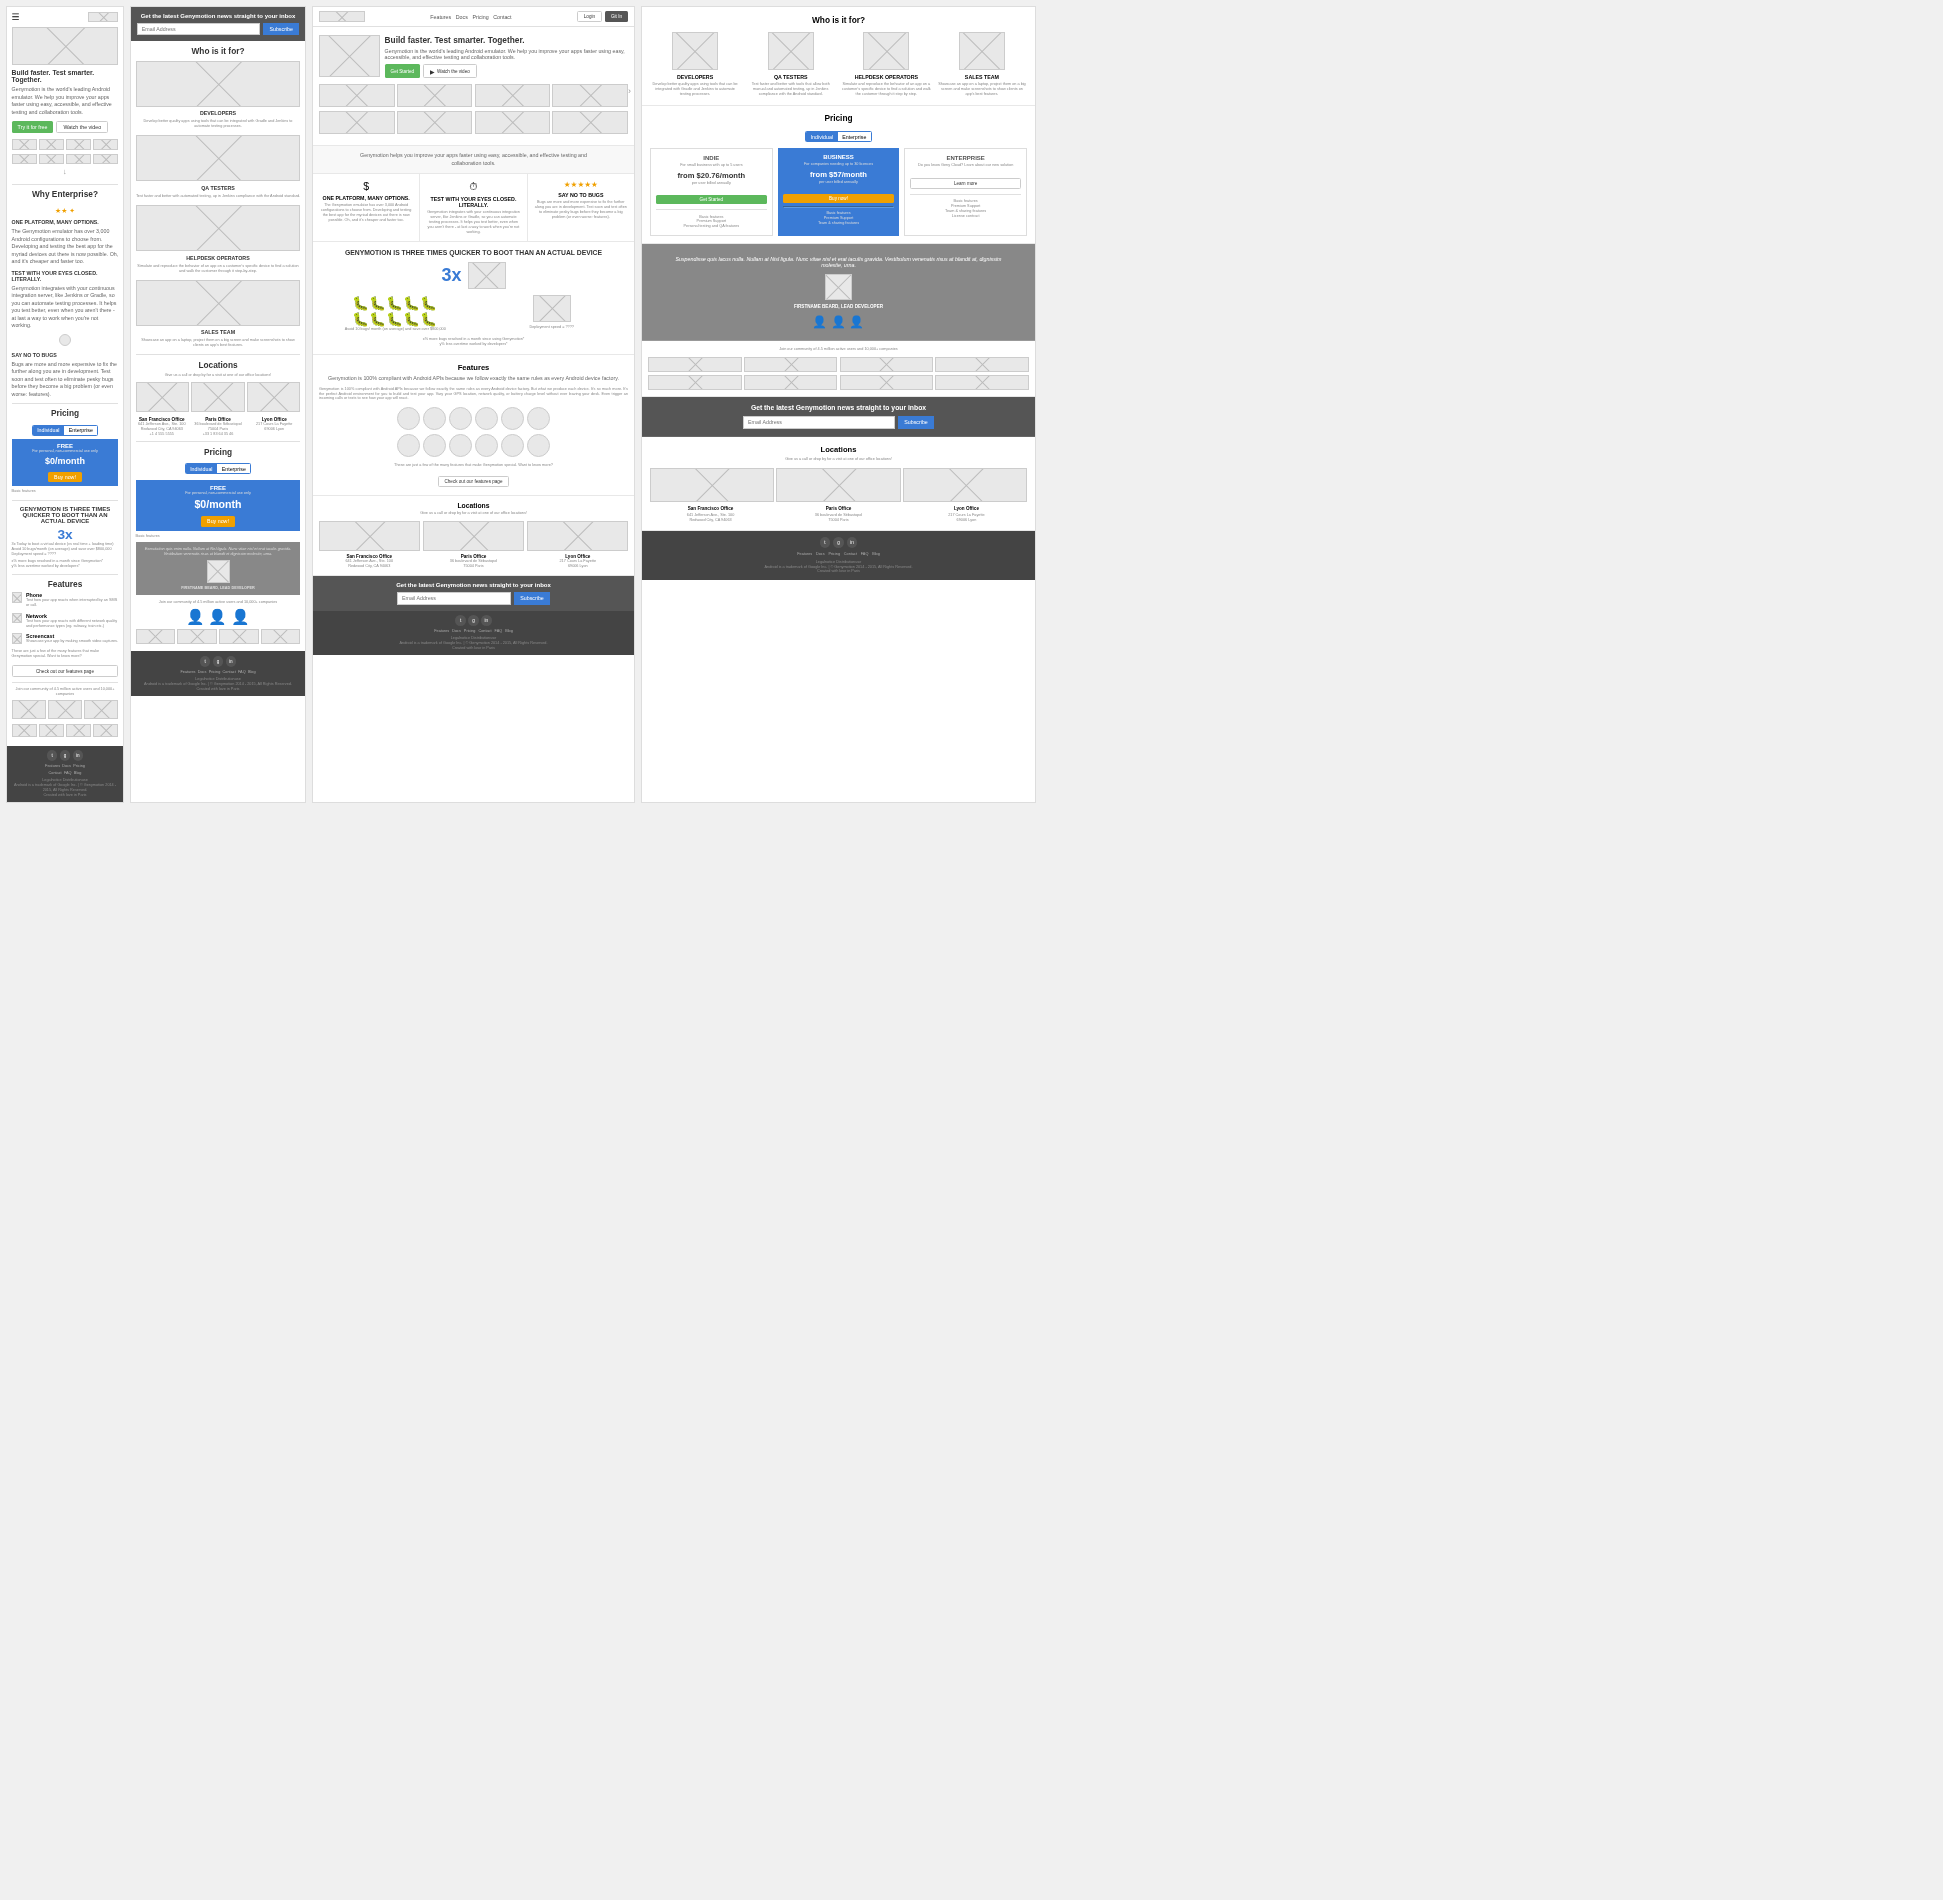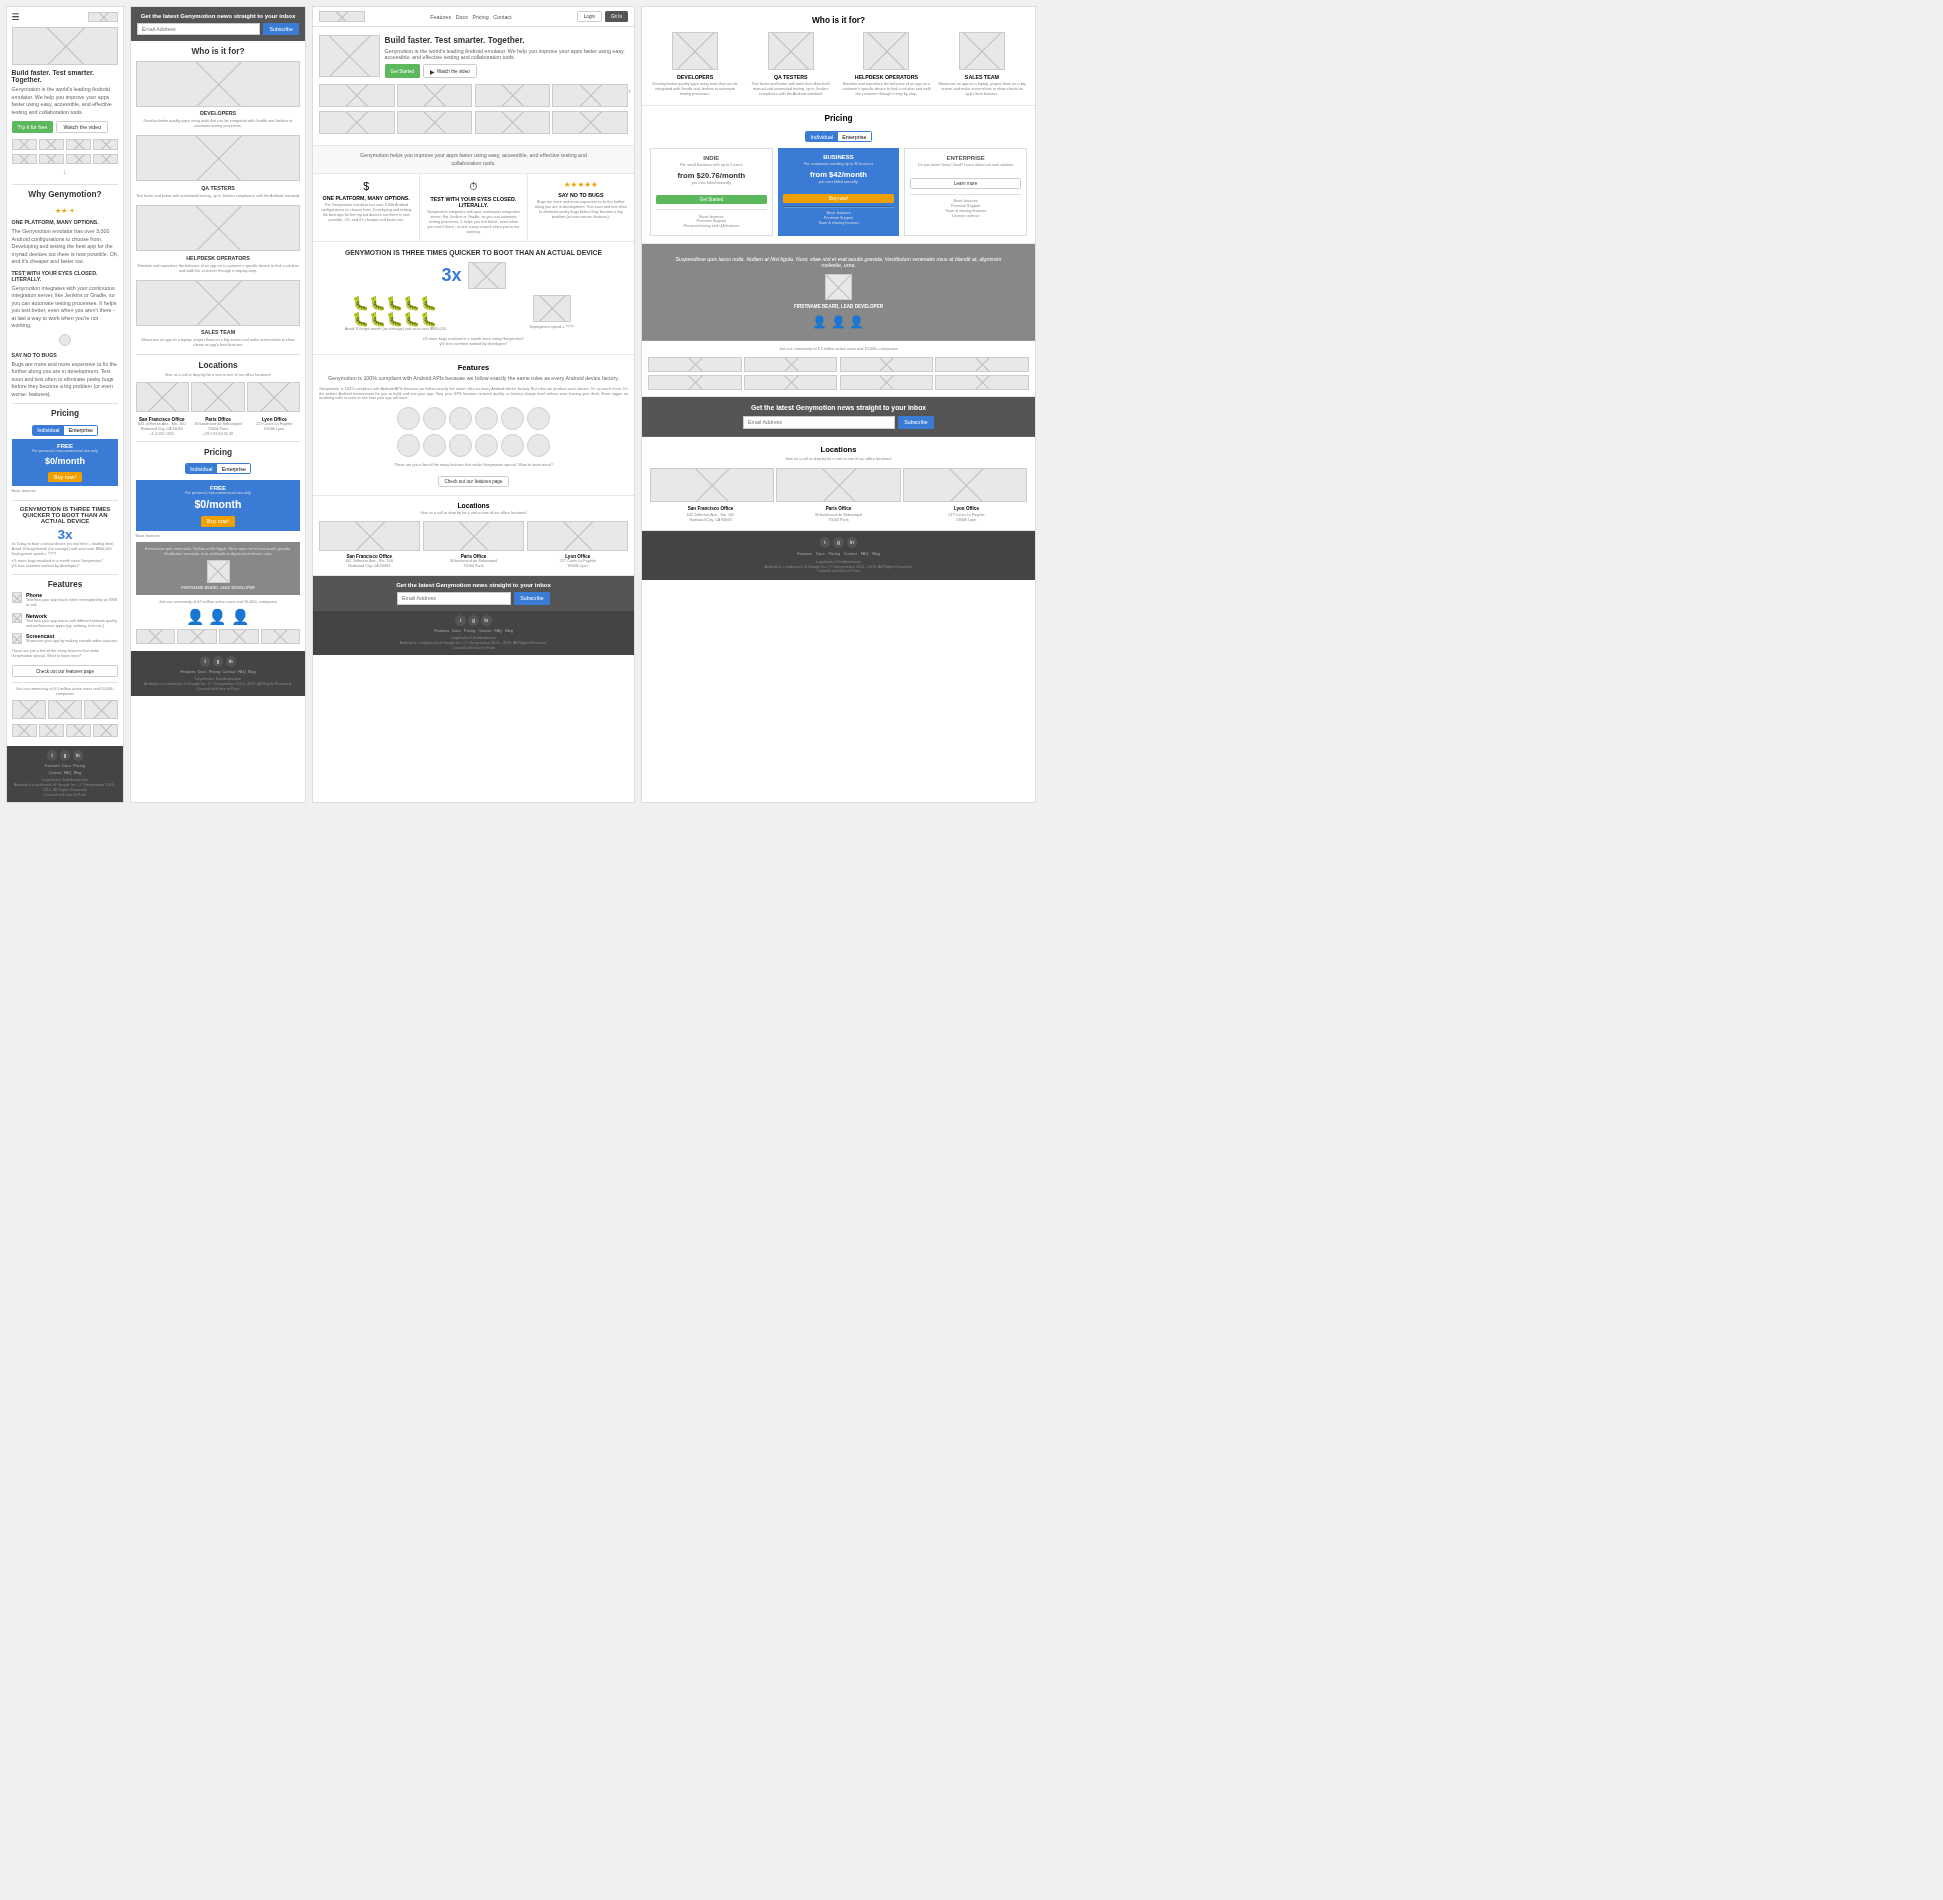--- a/index.html
+++ b/index.html
@@ -108,21 +108,21 @@
       <div class="wire-img cross" style="height:10.6px;"></div>
     </div>
     <div class="img-grid-4">
       <div class="wire-img cross" style="height:10.6px;"></div>
       <div class="wire-img cross" style="height:10.6px;"></div>
       <div class="wire-img cross" style="height:10.6px;"></div>
       <div class="wire-img cross" style="height:10.6px;"></div>
     </div>
     <div class="arrow">↓</div>
     <hr class="divider">
-    <div class="section-title" style="text-align:center; margin-bottom:3px;">Why Genymotion?</div>
+    <div class="section-title" style="text-align:center; margin-bottom:3px;">Why Enterprise?</div>
     <div style="text-align:center; margin-bottom:3px;">
       <span style="color:#f0a000; font-size:6.8px;">★★ ✦</span>
     </div>
     <div class="section-title" style="font-size:5.3px;">ONE PLATFORM, MANY OPTIONS.</div>
     <div class="section-body" style="margin-bottom:4.6px;">The Genymotion emulator has over 3,000 Android configurations to choose from. Developing and testing the best app for the myriad devices out there is now possible. Oh, and it's cheaper and faster too.</div>
     <div class="section-title" style="font-size:5.3px;">TEST WITH YOUR EYES CLOSED. LITERALLY.</div>
     <div class="section-body" style="margin-bottom:4.6px;">Genymotion integrates with your continuous integration server, like Jenkins or Gradle, so you can automate testing processes. It helps you test better, even when you aren't there - at last a way to work when you're not working.</div>
     <div style="text-align:center; margin-bottom:3px;">
       <div class="wire-circle" style="width:12px; height:12px; display:inline-block;"></div>
     </div>
@@ -543,21 +543,21 @@
         <button class="btn btn-green" style="font-size:4.6px; width:100%;">Get Started</button>
         <hr class="divider">
         <div class="tiny-text">Basic features</div>
         <div class="tiny-text">Premium Support</div>
         <div class="tiny-text">Personal testing and QA features</div>
       </div>
 
       <div style="flex:1; background:#3a7bd5; padding:5.3px; text-align:center; color:#fff;">
         <div style="font-size:6px; font-weight:bold; margin-bottom:2.3px;">BUSINESS</div>
         <div class="tiny-text" style="color:#ddd; margin-bottom:3px;">For companies needing up to 30 licences</div>
-        <div style="font-size:7.6px; font-weight:bold; margin-bottom:1.5px;">from $42/month</div>
+        <div style="font-size:7.6px; font-weight:bold; margin-bottom:1.5px;">from $57/month</div>
         <div class="tiny-text" style="color:#ddd; margin-bottom:3.8px;">per user billed annually</div>
         <button class="btn" style="background:#f0a000; color:#fff; font-size:4.6px; width:100%;">Buy now!</button>
         <hr style="border-color:#5a9be5; margin:3px 0;">
         <div class="tiny-text" style="color:#ddd;">Basic features</div>
         <div class="tiny-text" style="color:#ddd;">Premium Support</div>
         <div class="tiny-text" style="color:#ddd;">Team &amp; sharing features</div>
       </div>
 
       <div style="flex:1; border:0.8px solid #ddd; padding:5.3px; text-align:center;">
         <div style="font-size:6px; font-weight:bold; margin-bottom:2.3px; color:#555;">ENTERPRISE</div>

